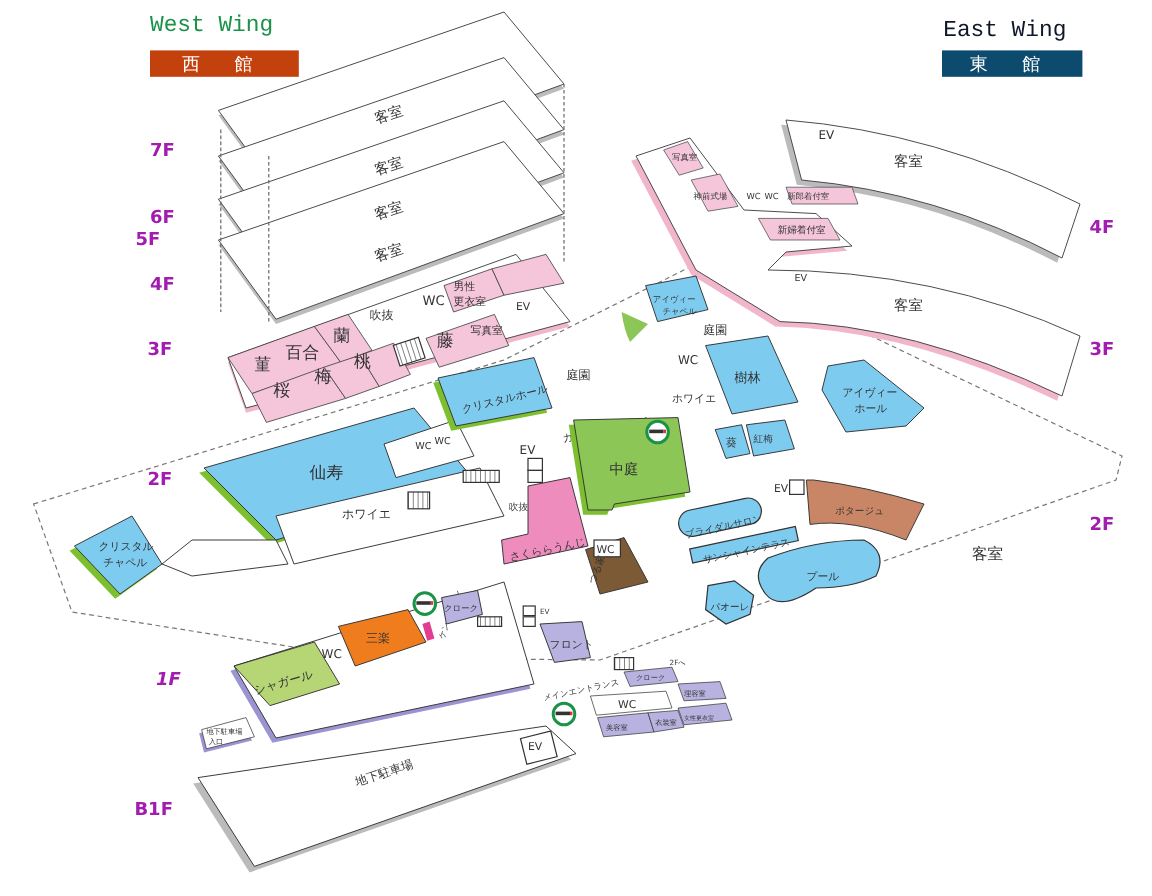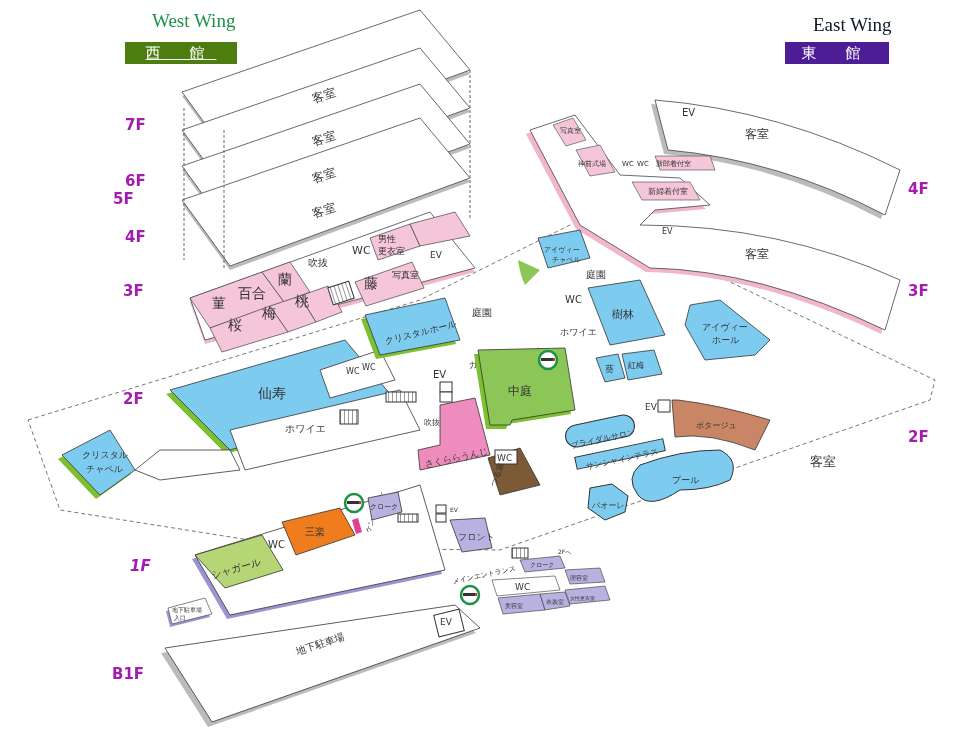--- a/index.html
+++ b/index.html
@@ -1,31 +1,31 @@
 <!DOCTYPE html>
 <html><head>
 <meta charset="utf-8">
 <style>
   html,body{margin:0;padding:0;background:#ffffff;}
   body{width:960px;height:747px;position:relative;overflow:hidden;font-family:"DejaVu Sans",sans-serif;}
   #map{position:absolute;left:0;top:0;width:960px;height:747px;}
-  .wing-title{position:absolute;font-family:Liberation Serif, serif;font-size:19px;margin-left:27px;}
+  .wing-title{position:absolute;font-family:Liberation Mono, monospace;font-size:19px;}
   .wing-badge{position:absolute;color:#fff;font-size:15px;text-align:center;letter-spacing:12px;line-height:22px;height:22px;}
   .floor-label{position:absolute;font-family:"DejaVu Sans",sans-serif;font-weight:bold;font-size:15px;color:#a21caf;}
   svg text{font-family:"DejaVu Sans",sans-serif;fill:#333;}
 </style>
 </head>
 <body>
 
 <div id="map">
 
   <div class="wing-title" style="left:125px;top:10px;color:#1a9247;">West Wing</div>
-  <div class="wing-badge" style="left:125px;top:42px;width:112px;background:#4d7c0f;text-decoration:underline;">西 館</div>
+  <div class="wing-badge" style="left:125px;top:42px;width:124px;background:#c2410c;">西 館</div>
   <div class="wing-title" style="left:786px;top:14px;color:#0f172a;">East Wing</div>
-  <div class="wing-badge" style="left:785px;top:42px;width:104px;background:#4c1d95;">東 館</div>
+  <div class="wing-badge" style="left:785px;top:42px;width:117px;background:#0c4a6e;">東 館</div>
 
   <div class="floor-label" style="left:125px;top:116px;">7F</div>
   <div class="floor-label" style="left:125px;top:152px;margin-top:20px;">6F</div>
   <div class="floor-label" style="left:113px;top:190px;">5F</div>
   <div class="floor-label" style="left:125px;top:228px;">4F</div>
   <div class="floor-label" style="left:123px;top:282px;">3F</div>
   <div class="floor-label" style="left:123px;top:390px;">2F</div>
   <div class="floor-label" style="left:130px;top:557px;font-style:italic;">1F</div>
   <div class="floor-label" style="left:112px;top:665px;">B1F</div>
   <div class="floor-label" style="left:908px;top:180px;">4F</div>

